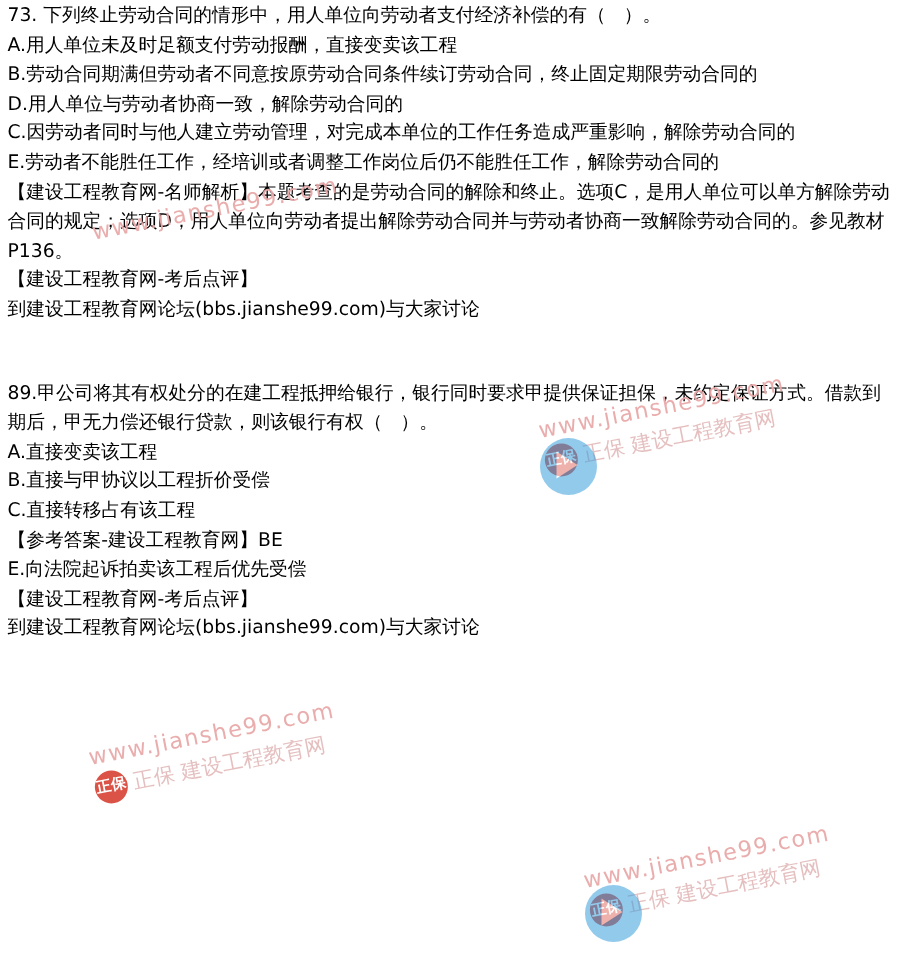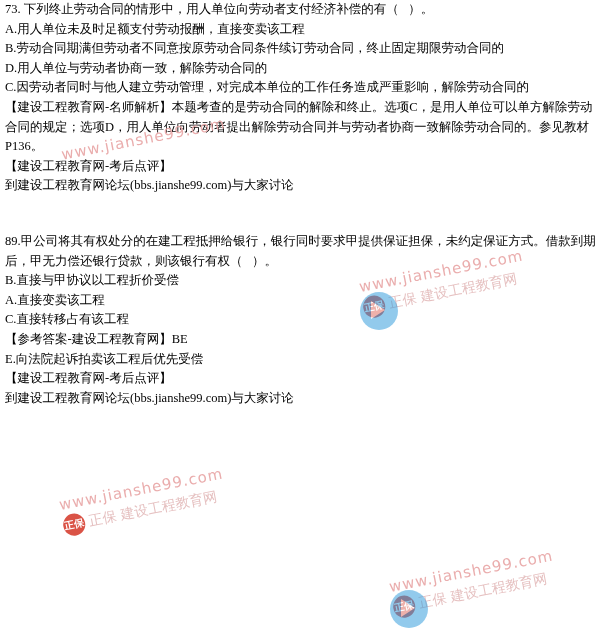--- a/index.html
+++ b/index.html
@@ -22,21 +22,20 @@
     padding: 0;
     box-sizing: border-box;
   }
   .line {
     font-size: 12.5px;
     line-height: 19.6px;
     white-space: pre-wrap;
     padding-left: 5px;
     padding-right: 4px;
     letter-spacing: 0px;
-    font-family: Liberation Serif, serif;
   }
   .spacer-lg {
     height: 36px;
   }
 
   
   .wm {
     position: absolute;
     pointer-events: none;
     user-select: none;
@@ -97,29 +96,30 @@
 </head>
 <body>
 
 <div class="page">
 
   <div class="line">73. 下列终止劳动合同的情形中，用人单位向劳动者支付经济补偿的有（   ）。</div>
   <div class="line">A.用人单位未及时足额支付劳动报酬，直接变卖该工程</div>
   <div class="line">B.劳动合同期满但劳动者不同意按原劳动合同条件续订劳动合同，终止固定期限劳动合同的</div>
   <div class="line">D.用人单位与劳动者协商一致，解除劳动合同的</div>
   <div class="line">C.因劳动者同时与他人建立劳动管理，对完成本单位的工作任务造成严重影响，解除劳动合同的</div>
+  <div class="line">E.劳动者不能胜任工作，经培训或者调整工作岗位后仍不能胜任工作，解除劳动合同的</div>
   <div class="line">【建设工程教育网-名师解析】本题考查的是劳动合同的解除和终止。选项C，是用人单位可以单方解除劳动合同的规定；选项D，用人单位向劳动者提出解除劳动合同并与劳动者协商一致解除劳动合同的。参见教材P136。</div>
   <div class="line">【建设工程教育网-考后点评】</div>
   <div class="line">到建设工程教育网论坛(bbs.jianshe99.com)与大家讨论</div>
 
   <div class="spacer-lg"></div>
 
   <div class="line">89.甲公司将其有权处分的在建工程抵押给银行，银行同时要求甲提供保证担保，未约定保证方式。借款到期后，甲无力偿还银行贷款，则该银行有权（   ）。</div>
+  <div class="line">A.直接变卖该工程</div>
   <div class="line">B.直接与甲协议以工程折价受偿</div>
-  <div class="line">A.直接变卖该工程</div>
   <div class="line">C.直接转移占有该工程</div>
   <div class="line">【参考答案-建设工程教育网】BE</div>
   <div class="line">E.向法院起诉拍卖该工程后优先受偿</div>
   <div class="line">【建设工程教育网-考后点评】</div>
   <div class="line">到建设工程教育网论坛(bbs.jianshe99.com)与大家讨论</div>
 
   <div class="wm" style="left:360px; top:262px;">
     <div class="wm-text">www.jianshe99.com</div>
     <div class="wm-badge">
       <div class="wm-logo">正保</div>

